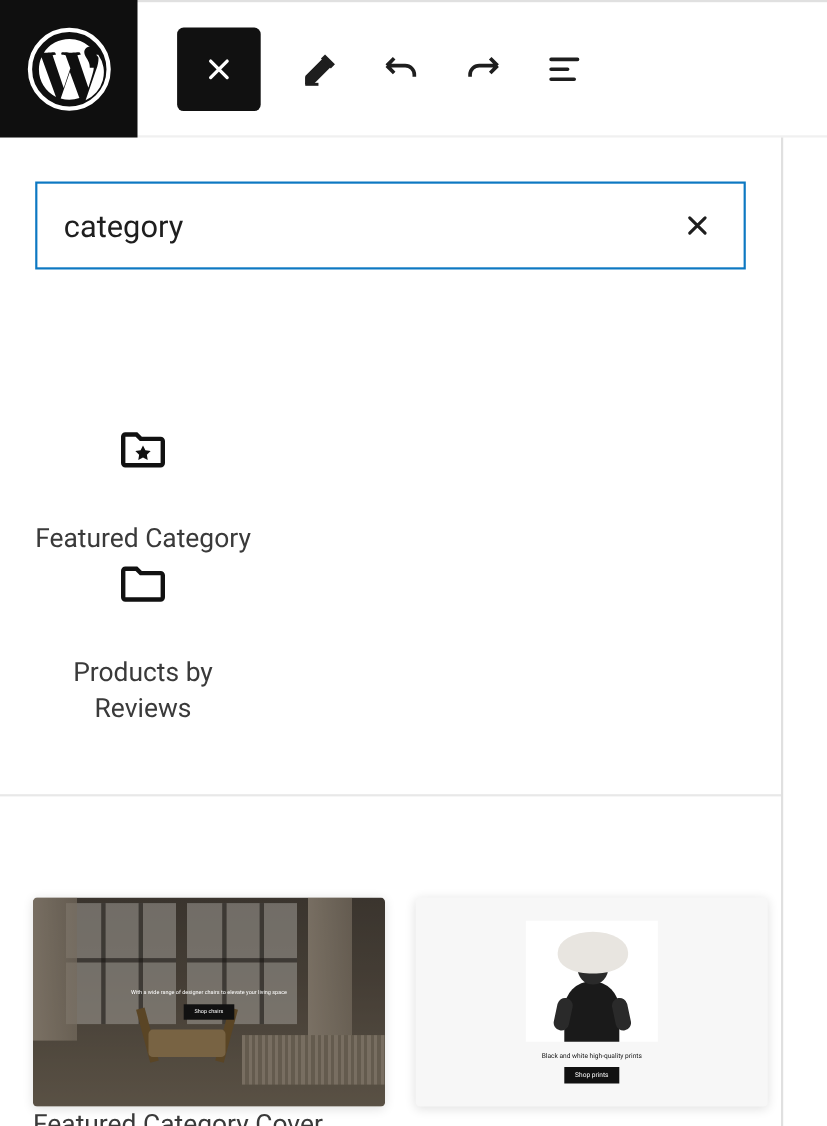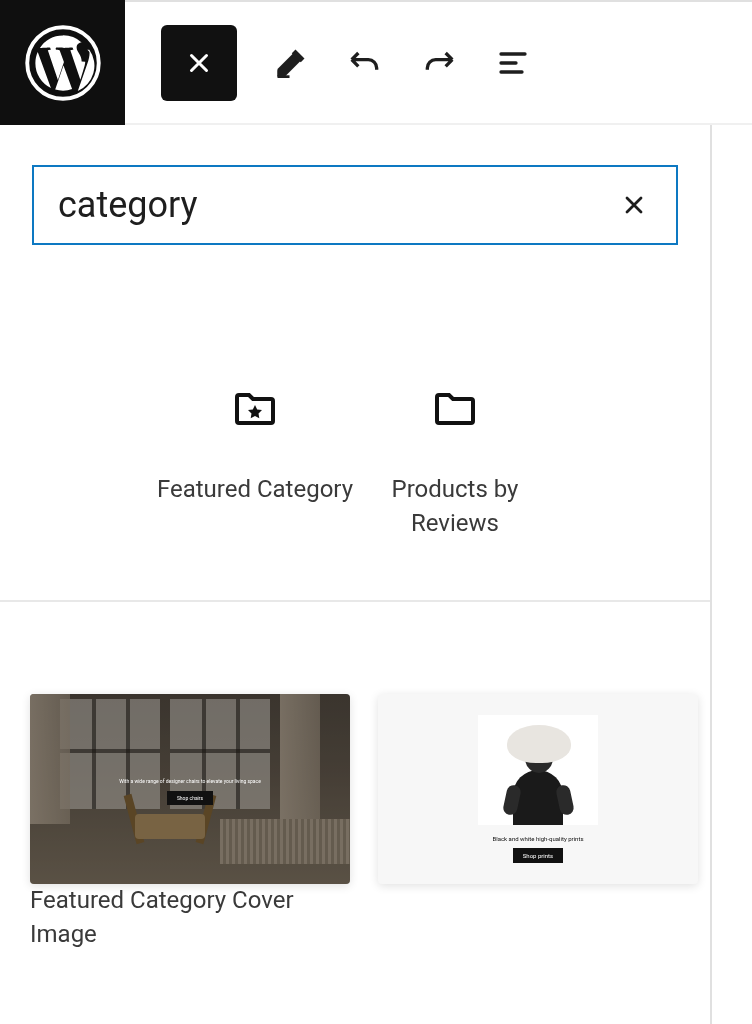--- a/index.html
+++ b/index.html
@@ -61,37 +61,38 @@
   border: 2px solid #0d78c2;
   height: 80px;
   display: flex;
   align-items: center;
   padding: 0 24px;
   position: relative;
 }
 .search-input {
   border: none;
   outline: none;
-  font-size: 36px;
+  font-size: 28px;
   flex: 1;
   font-family: inherit;
   color: #1e1e1e;
 }
 .search-clear {
   width: 36px;
   height: 36px;
   display: flex;
   align-items: center;
   justify-content: center;
   cursor: pointer;
 }
 .blocks-grid {
   display: flex;
   justify-content: center;
   padding: 140px 30px 60px 30px;
+  flex-direction: column;
 }
 .block-item {
   display: flex;
   flex-direction: column;
   align-items: center;
   text-align: center;
   width: 200px;
   cursor: pointer;
 }
 .block-icon {

